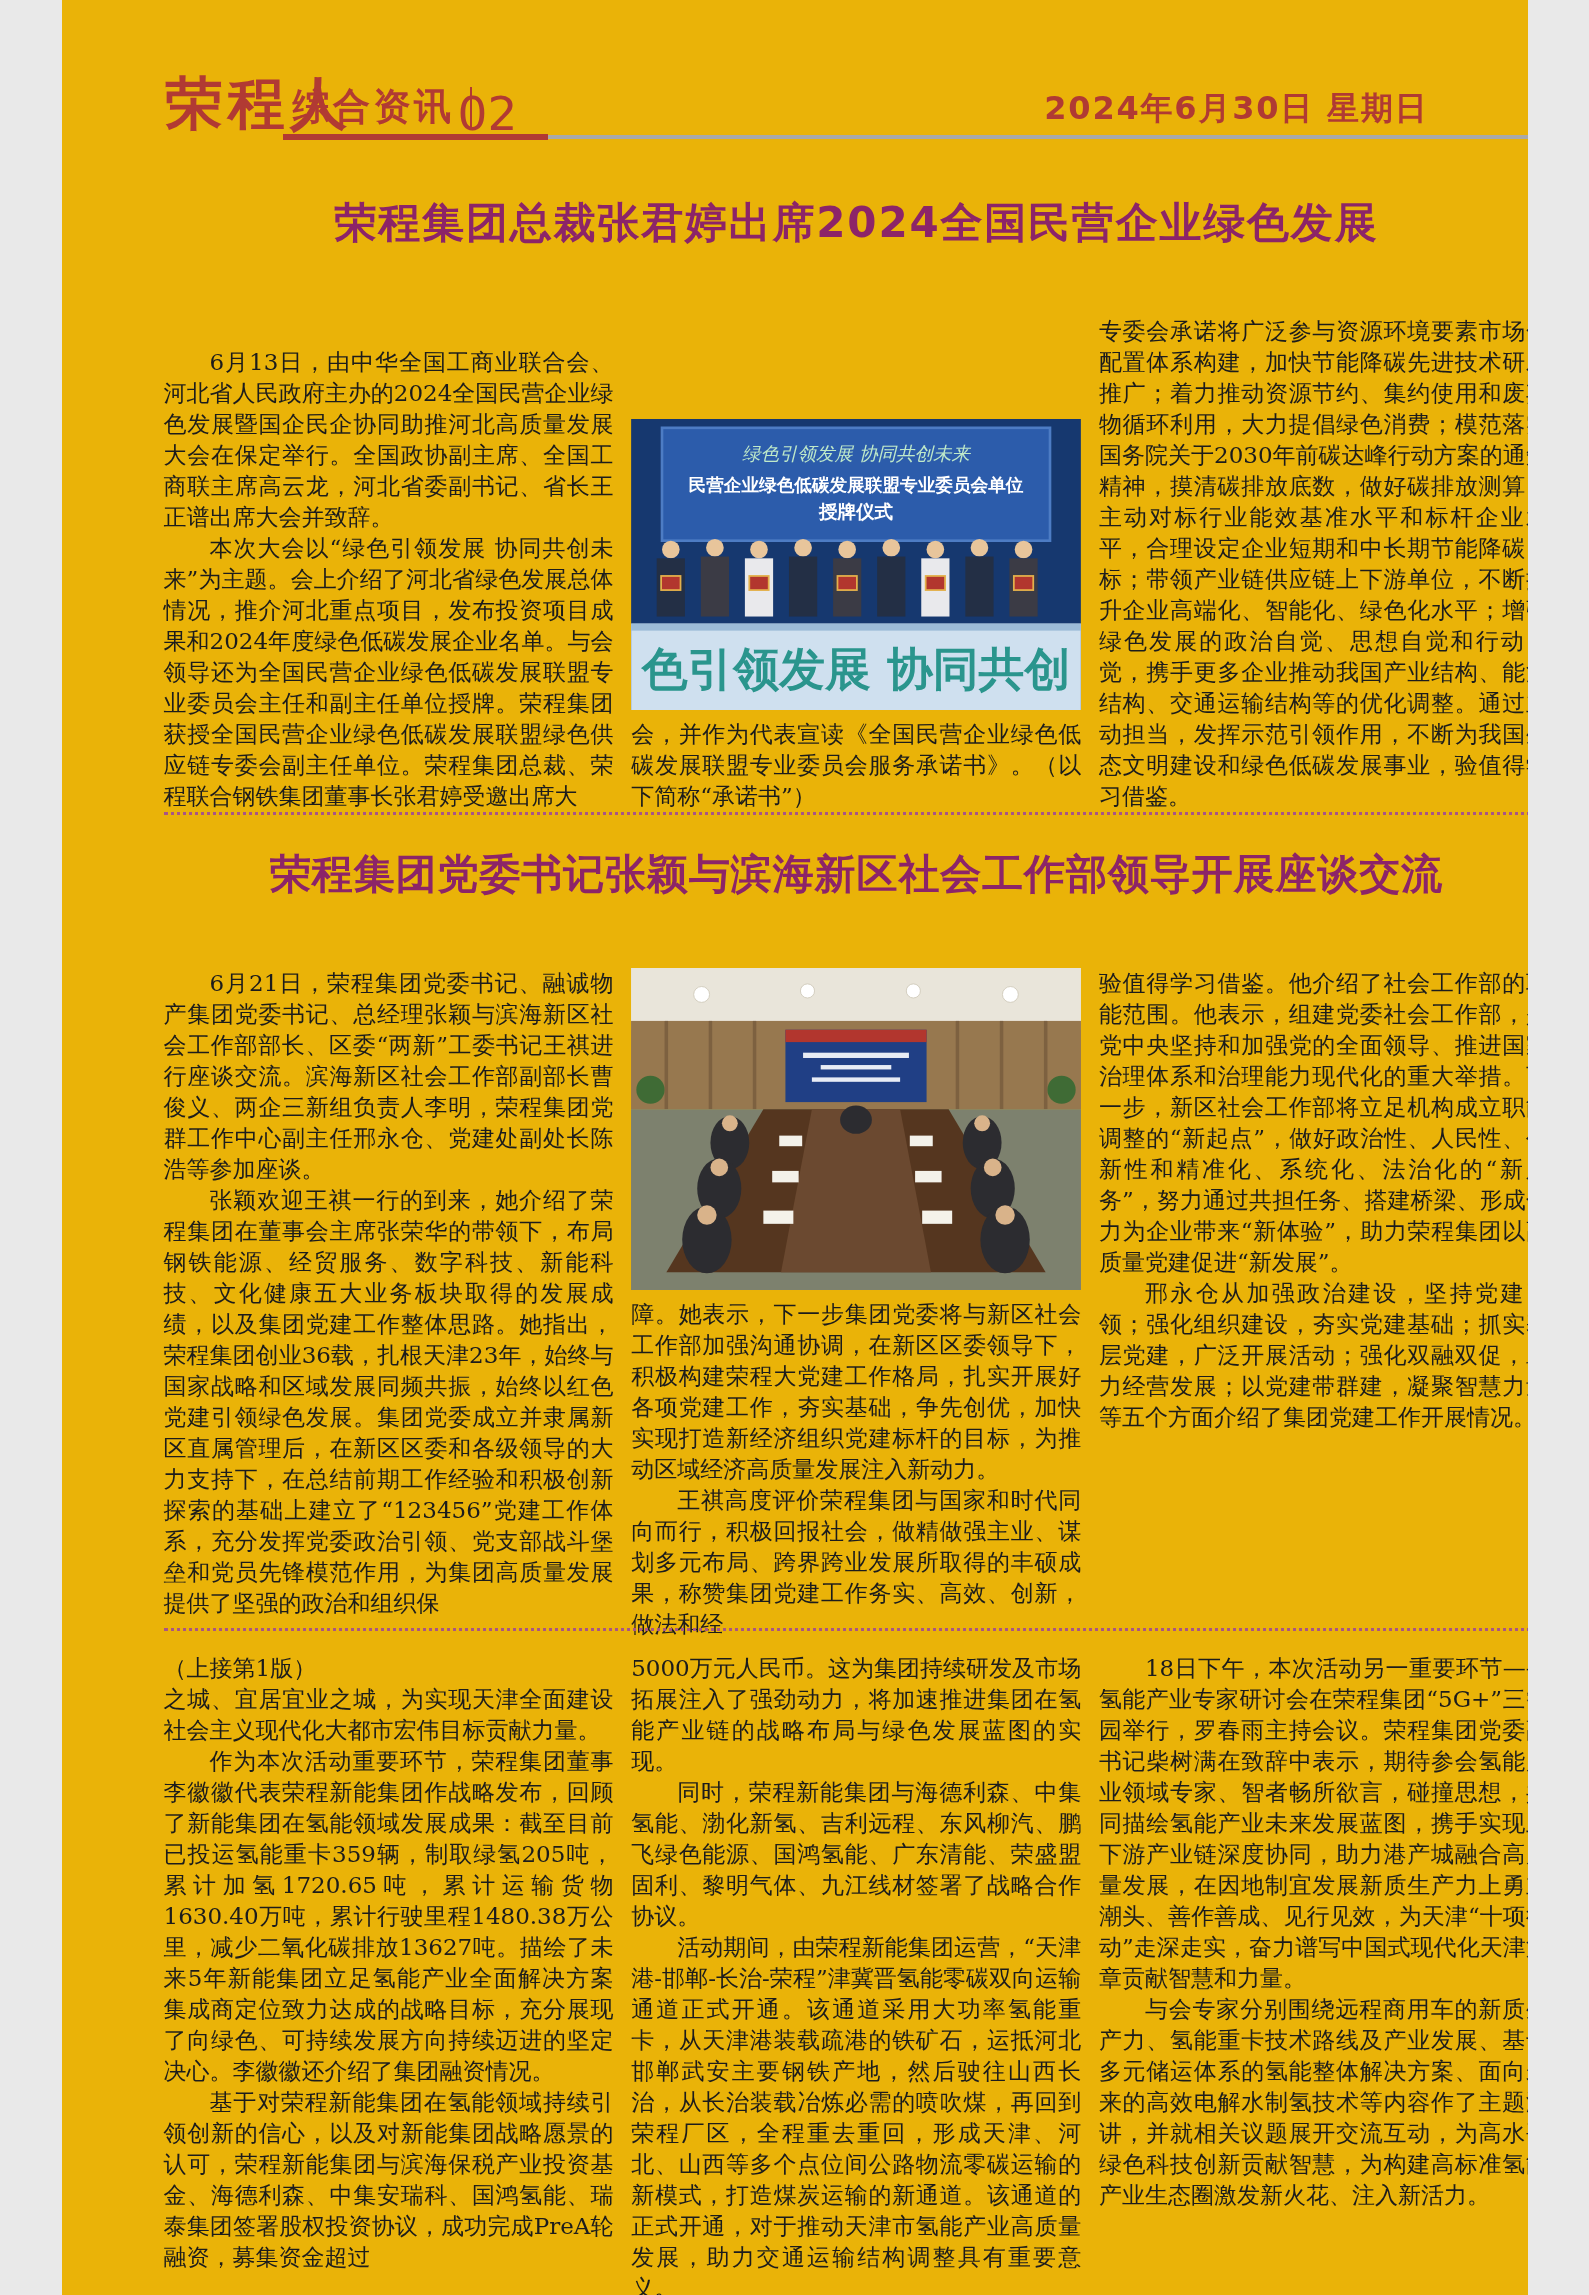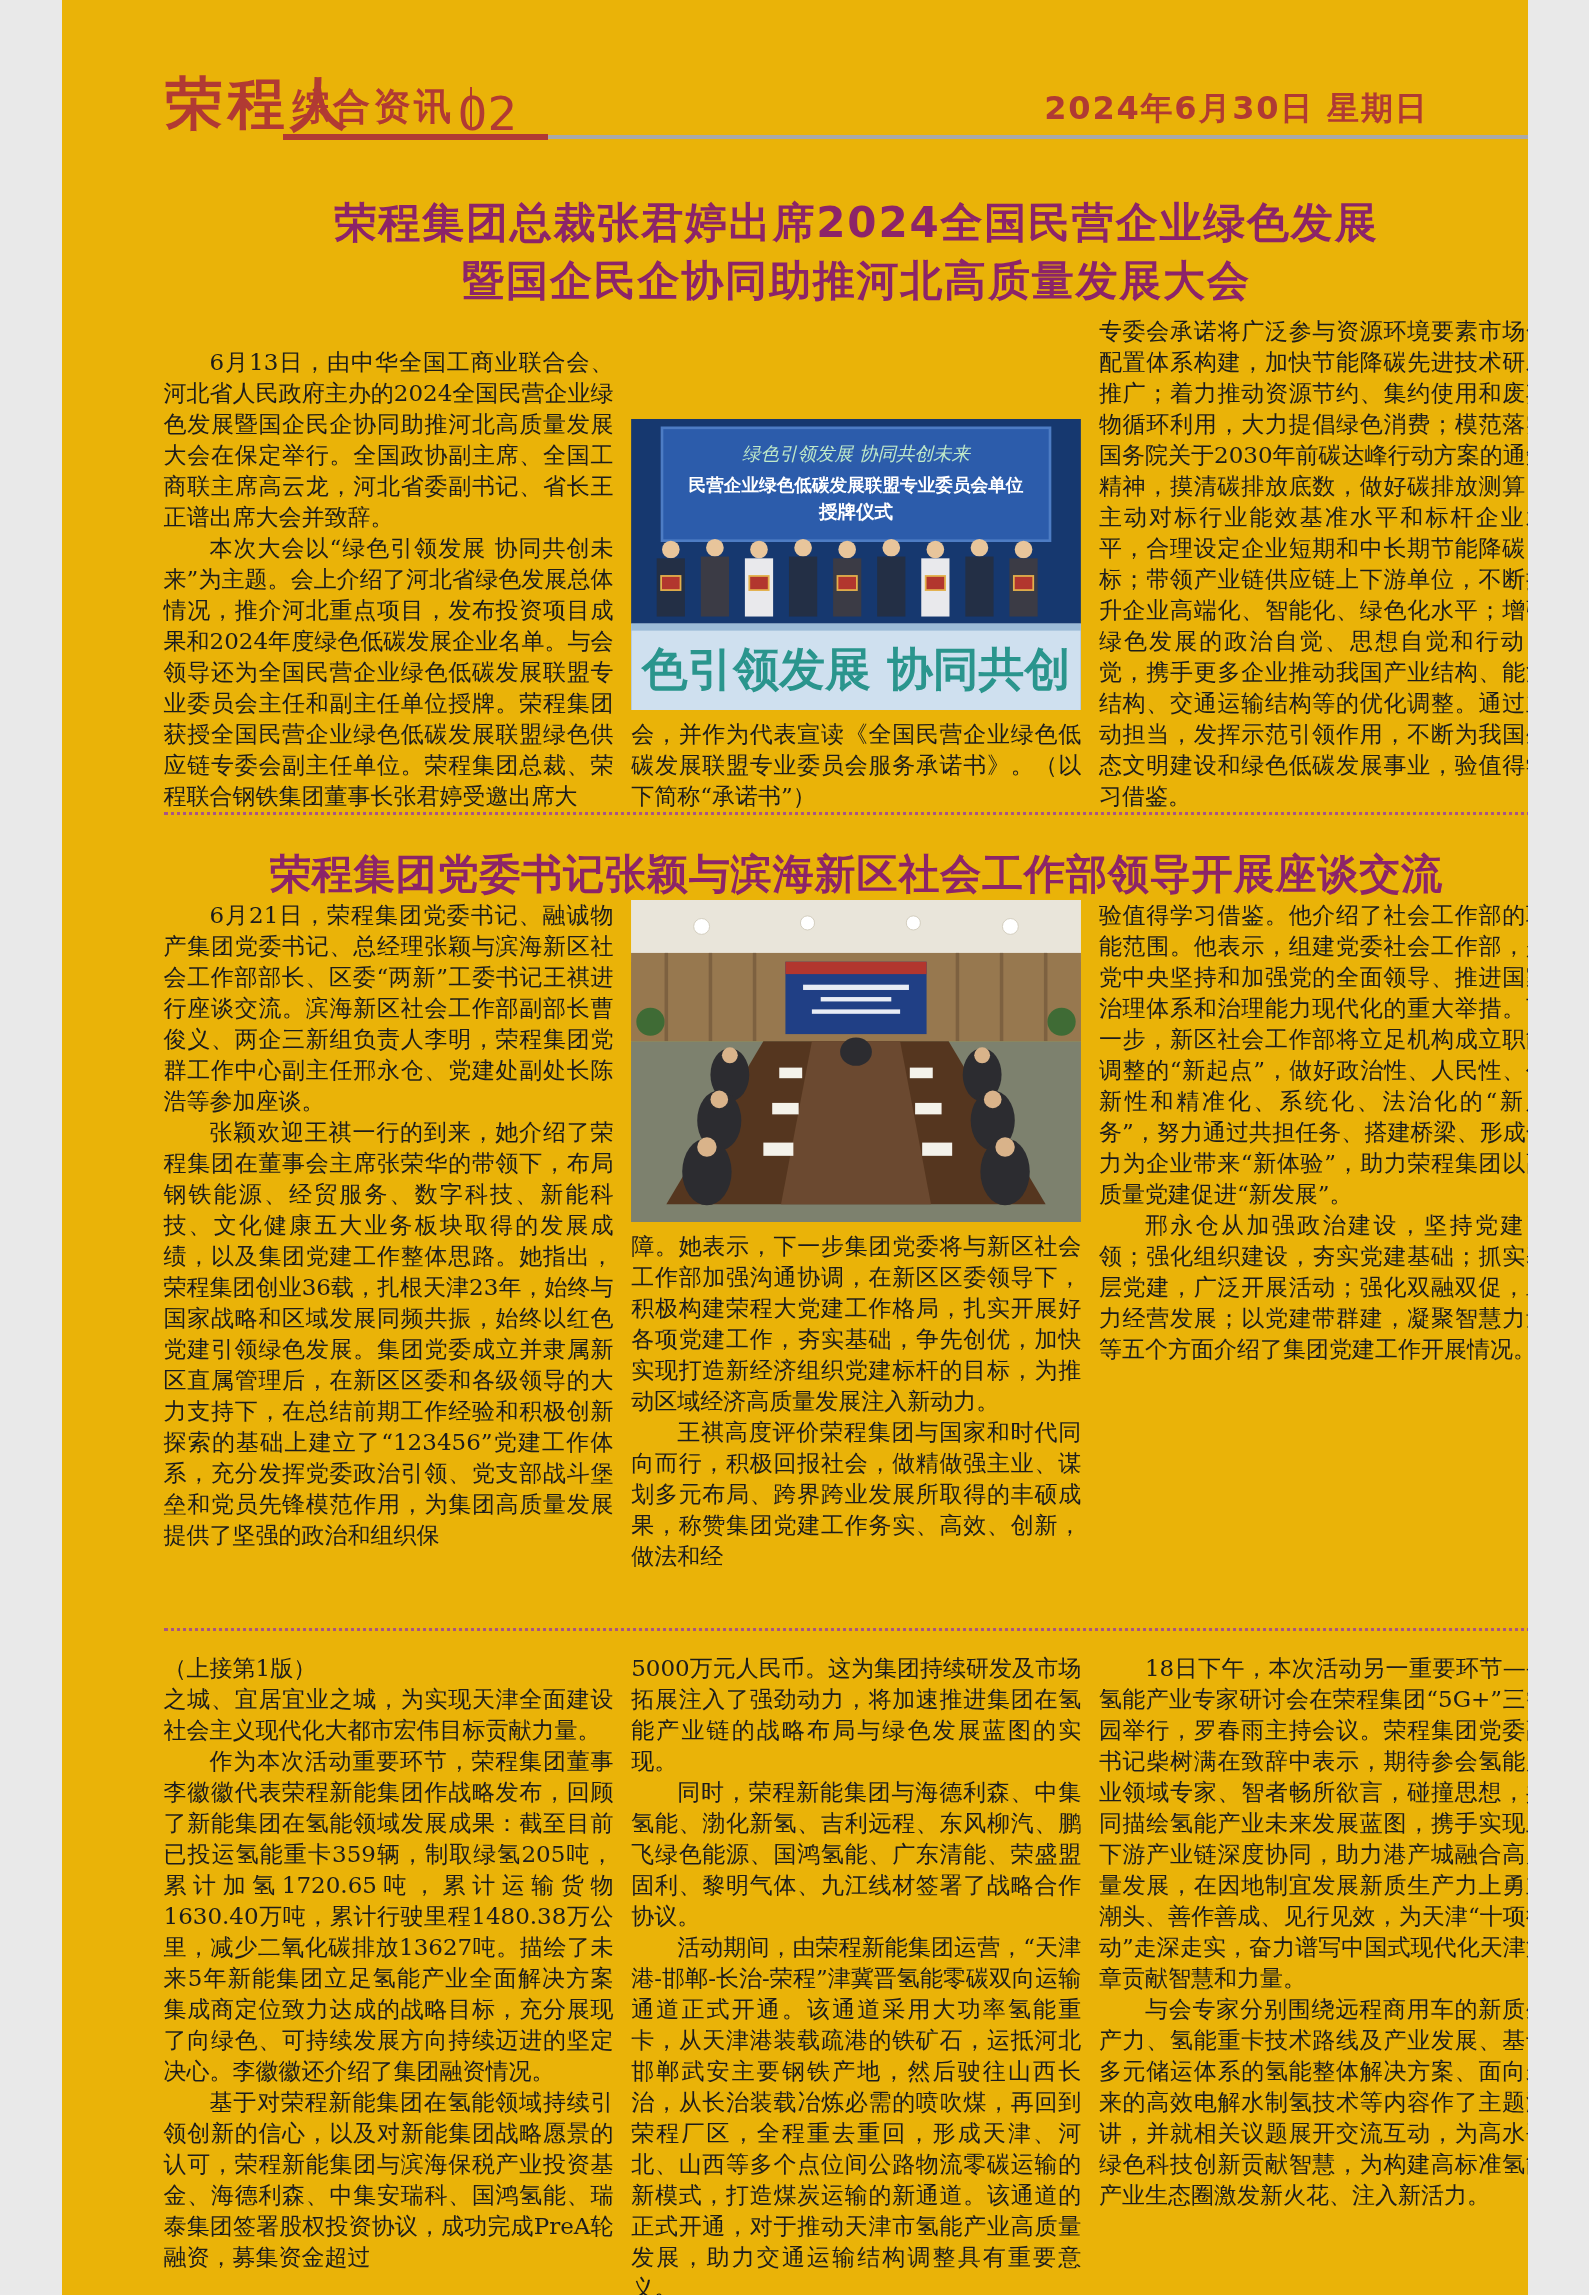--- a/index.html
+++ b/index.html
@@ -21,21 +21,21 @@
   .a-title{position:absolute;left:102px;width:1386px;text-align:center;color:#8c2468;
         font-family:"DejaVu Sans",sans-serif;font-weight:bold;}
   #t1{top:182px;font-size:42px;line-height:58px;letter-spacing:1.8px;margin-top:12px;}
   #t2{top:849px;font-size:41px;line-height:51px;letter-spacing:0.9px;}
   
   .cols{position:absolute;left:102px;width:1386px;display:flex;gap:17.7px;}
   .col{width:450px;flex:0 0 450px;font-size:23px;line-height:31px;text-align:justify;}
   .col p{margin:0;}
   .col p.ind{text-indent:2em;}
   #cols-a1{top:316px;align-items:flex-end;}
-  #cols-a2{top:900px;}
+  #cols-a2{top:968px;}
   #cols-ct{top:1653px;}
   .dotted{position:absolute;left:102px;width:1386px;height:0;border-top:3.5px dotted #a85585;}
   #dot1{top:812px;}
   #dot2{top:1628px;}
   .photo{display:block;margin:0 0 8.8px 0;}
   .contnote{margin:0 0 3.5px 0;}
 </style>
 </head>
 <body>
 
@@ -46,21 +46,20 @@
     <div class="section">综合资讯</div>
     <div class="vbar"></div>
     <div class="pagenum">02</div>
     <div class="date">2024年6月30日  星期日</div>
     <div class="rule-red"></div>
     <div class="rule-gray"></div>
   </div>
 
   <div class="a-title" id="t1">
     <div>荣程集团总裁张君婷出席2024全国民营企业绿色发展</div>
-    <div>暨国企民企协同助推河北高质量发展大会</div>
   </div>
 
   <div class="cols" id="cols-a1">
     <div class="col">
       <p class="ind">6月13日，由中华全国工商业联合会、河北省人民政府主办的2024全国民营企业绿色发展暨国企民企协同助推河北高质量发展大会在保定举行。全国政协副主席、全国工商联主席高云龙，河北省委副书记、省长王正谱出席大会并致辞。</p>
       <p class="ind">本次大会以“绿色引领发展  协同共创未来”为主题。会上介绍了河北省绿色发展总体情况，推介河北重点项目，发布投资项目成果和2024年度绿色低碳发展企业名单。与会领导还为全国民营企业绿色低碳发展联盟专业委员会主任和副主任单位授牌。荣程集团获授全国民营企业绿色低碳发展联盟绿色供应链专委会副主任单位。荣程集团总裁、荣程联合钢铁集团董事长张君婷受邀出席大</p>
     </div>
     <div class="col">
       <svg class="photo" width="450" height="291" viewBox="0 0 510 330" style="font-size:26px">
         <rect x="0" y="0" width="510" height="330" fill="#16386f"></rect>

